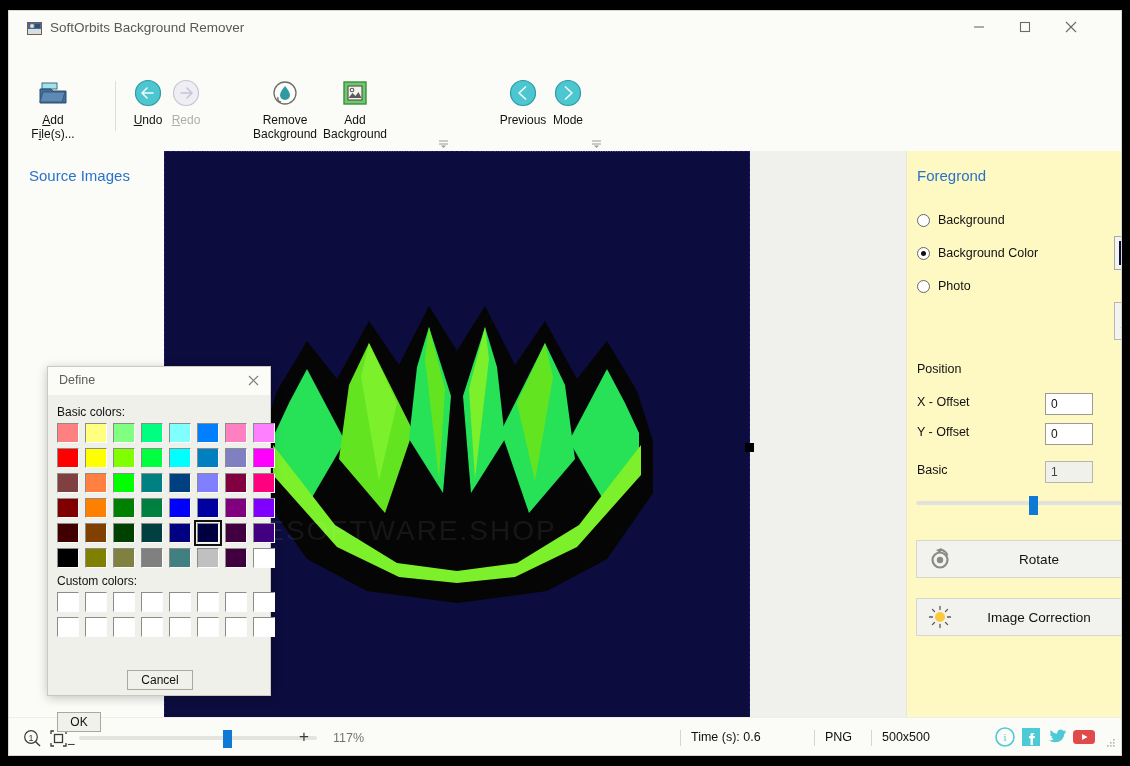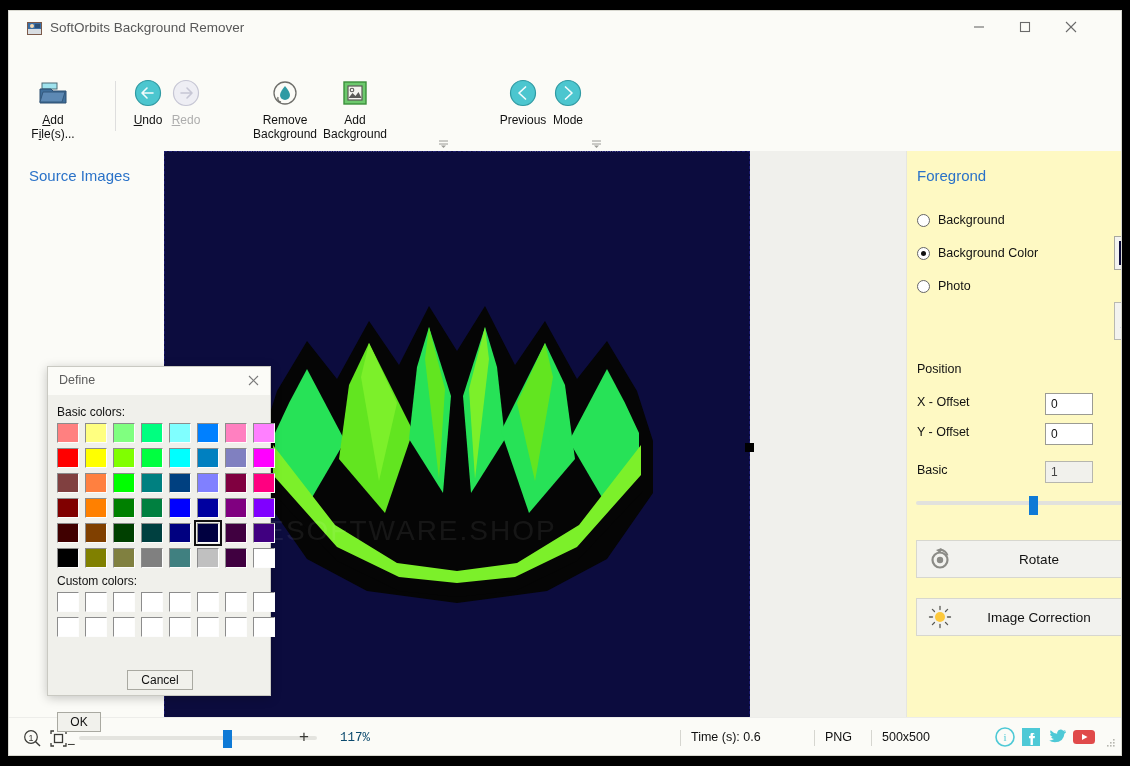--- a/index.html
+++ b/index.html
@@ -208,21 +208,21 @@
   #sb-zoomslider { position:absolute; left:70px; top:14px; width:238px; height:12px; }
   #sb-zoomslider .track {
     position:absolute; left:0; top:4px; width:238px; height:4px;
     background:#e4e4df; border-radius:2px;
   }
   #sb-zoomslider .thumb {
     position:absolute; left:144px; top:-2px; width:9px; height:18px;
     background:#0f7ad6;
   }
   #sb-zoompct {
-    position:absolute; left:331px; top:13px; font-size:12.5px; color:#0c4a6e;font-family:Liberation Mono, monospace;
+    position:absolute; left:324px; top:13px; font-size:12.5px; color:#737373;
   }
   .sb-cell {
     position:absolute; top:12px; font-size:12.5px; color:#111;
     padding-left:10px; border-left:1px solid #d6d6d0; height:16px; line-height:15px;
   }
   .sb-social { position:absolute; top:8px; width:22px; height:22px; }
 
   
   #colordlg {
     position:absolute; left:38px; top:355px; width:224px; height:330px;

